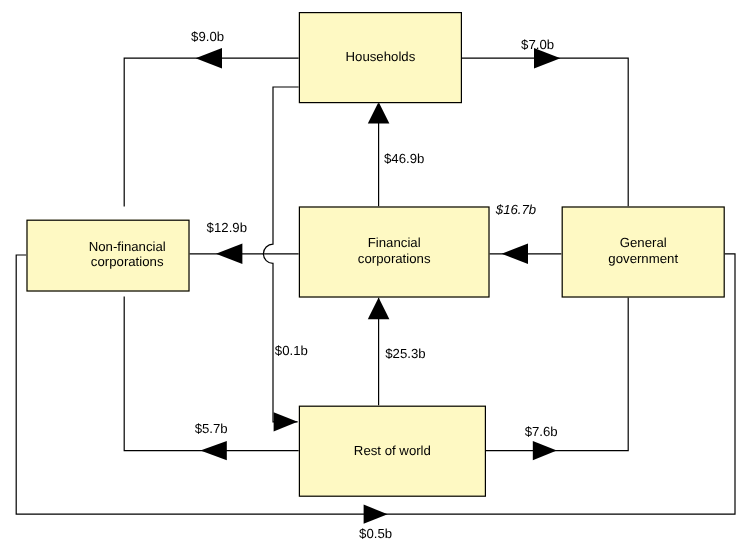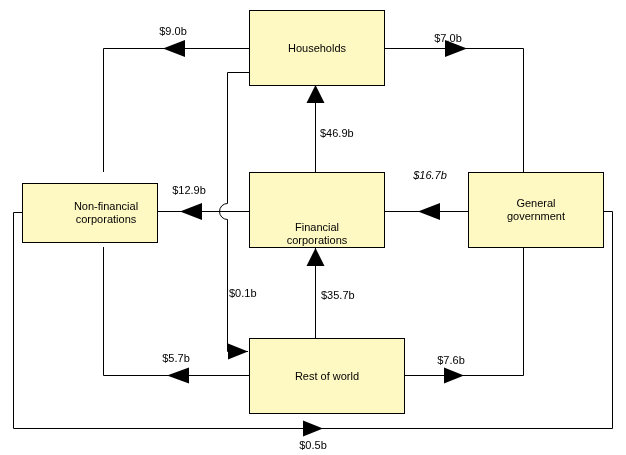--- a/index.html
+++ b/index.html
@@ -78,34 +78,34 @@
     <path d="M22,212.5 H13.5 V428.5 H612.5 V211.5 H603"></path>
     <polygon points="323,428.5 303,420.5 303,436.5"></polygon>
   </svg>
 
   <div class="box" style="left:249px; top:10px; width:136px; height:76px;">
     <span class="box-label">Households</span>
   </div>
   <div class="box" style="left:22px; top:183px; width:136px; height:60px;padding-left:32px;">
     <span class="box-label">Non-financial corporations</span>
   </div>
-  <div class="box" style="left:249px; top:172px; width:136px; height:76px;align-items:flex-end;">
+  <div class="box" style="left:249px; top:172px; width:159px; height:76px;">
     <span class="box-label">Financial corporations</span>
   </div>
   <div class="box" style="left:468px; top:172px; width:136px; height:76px;">
     <span class="box-label">General government</span>
   </div>
   <div class="box" style="left:249px; top:338px; width:156px; height:76px;">
     <span class="box-label">Rest of world</span>
   </div>
 
   <div class="flow-label c" style="left:173px; top:25px;">$9.0b</div>
   <div class="flow-label c" style="left:448px; top:32px;">$7.0b</div>
   <div class="flow-label" style="left:320px; top:127px;">$46.9b</div>
   <div class="flow-label c" style="left:189px; top:184px;">$12.9b</div>
   <div class="flow-label c" style="left:430px; top:169px;font-style:italic;">$16.7b</div>
   <div class="flow-label" style="left:229px; top:287px;">$0.1b</div>
-  <div class="flow-label" style="left:321px; top:289px;">$35.7b</div>
+  <div class="flow-label" style="left:321px; top:289px;">$25.3b</div>
   <div class="flow-label c" style="left:176px; top:352px;">$5.7b</div>
   <div class="flow-label c" style="left:451px; top:354px;">$7.6b</div>
   <div class="flow-label c" style="left:313px; top:439px;">$0.5b</div>
 
 </div>
 
 </body></html>

